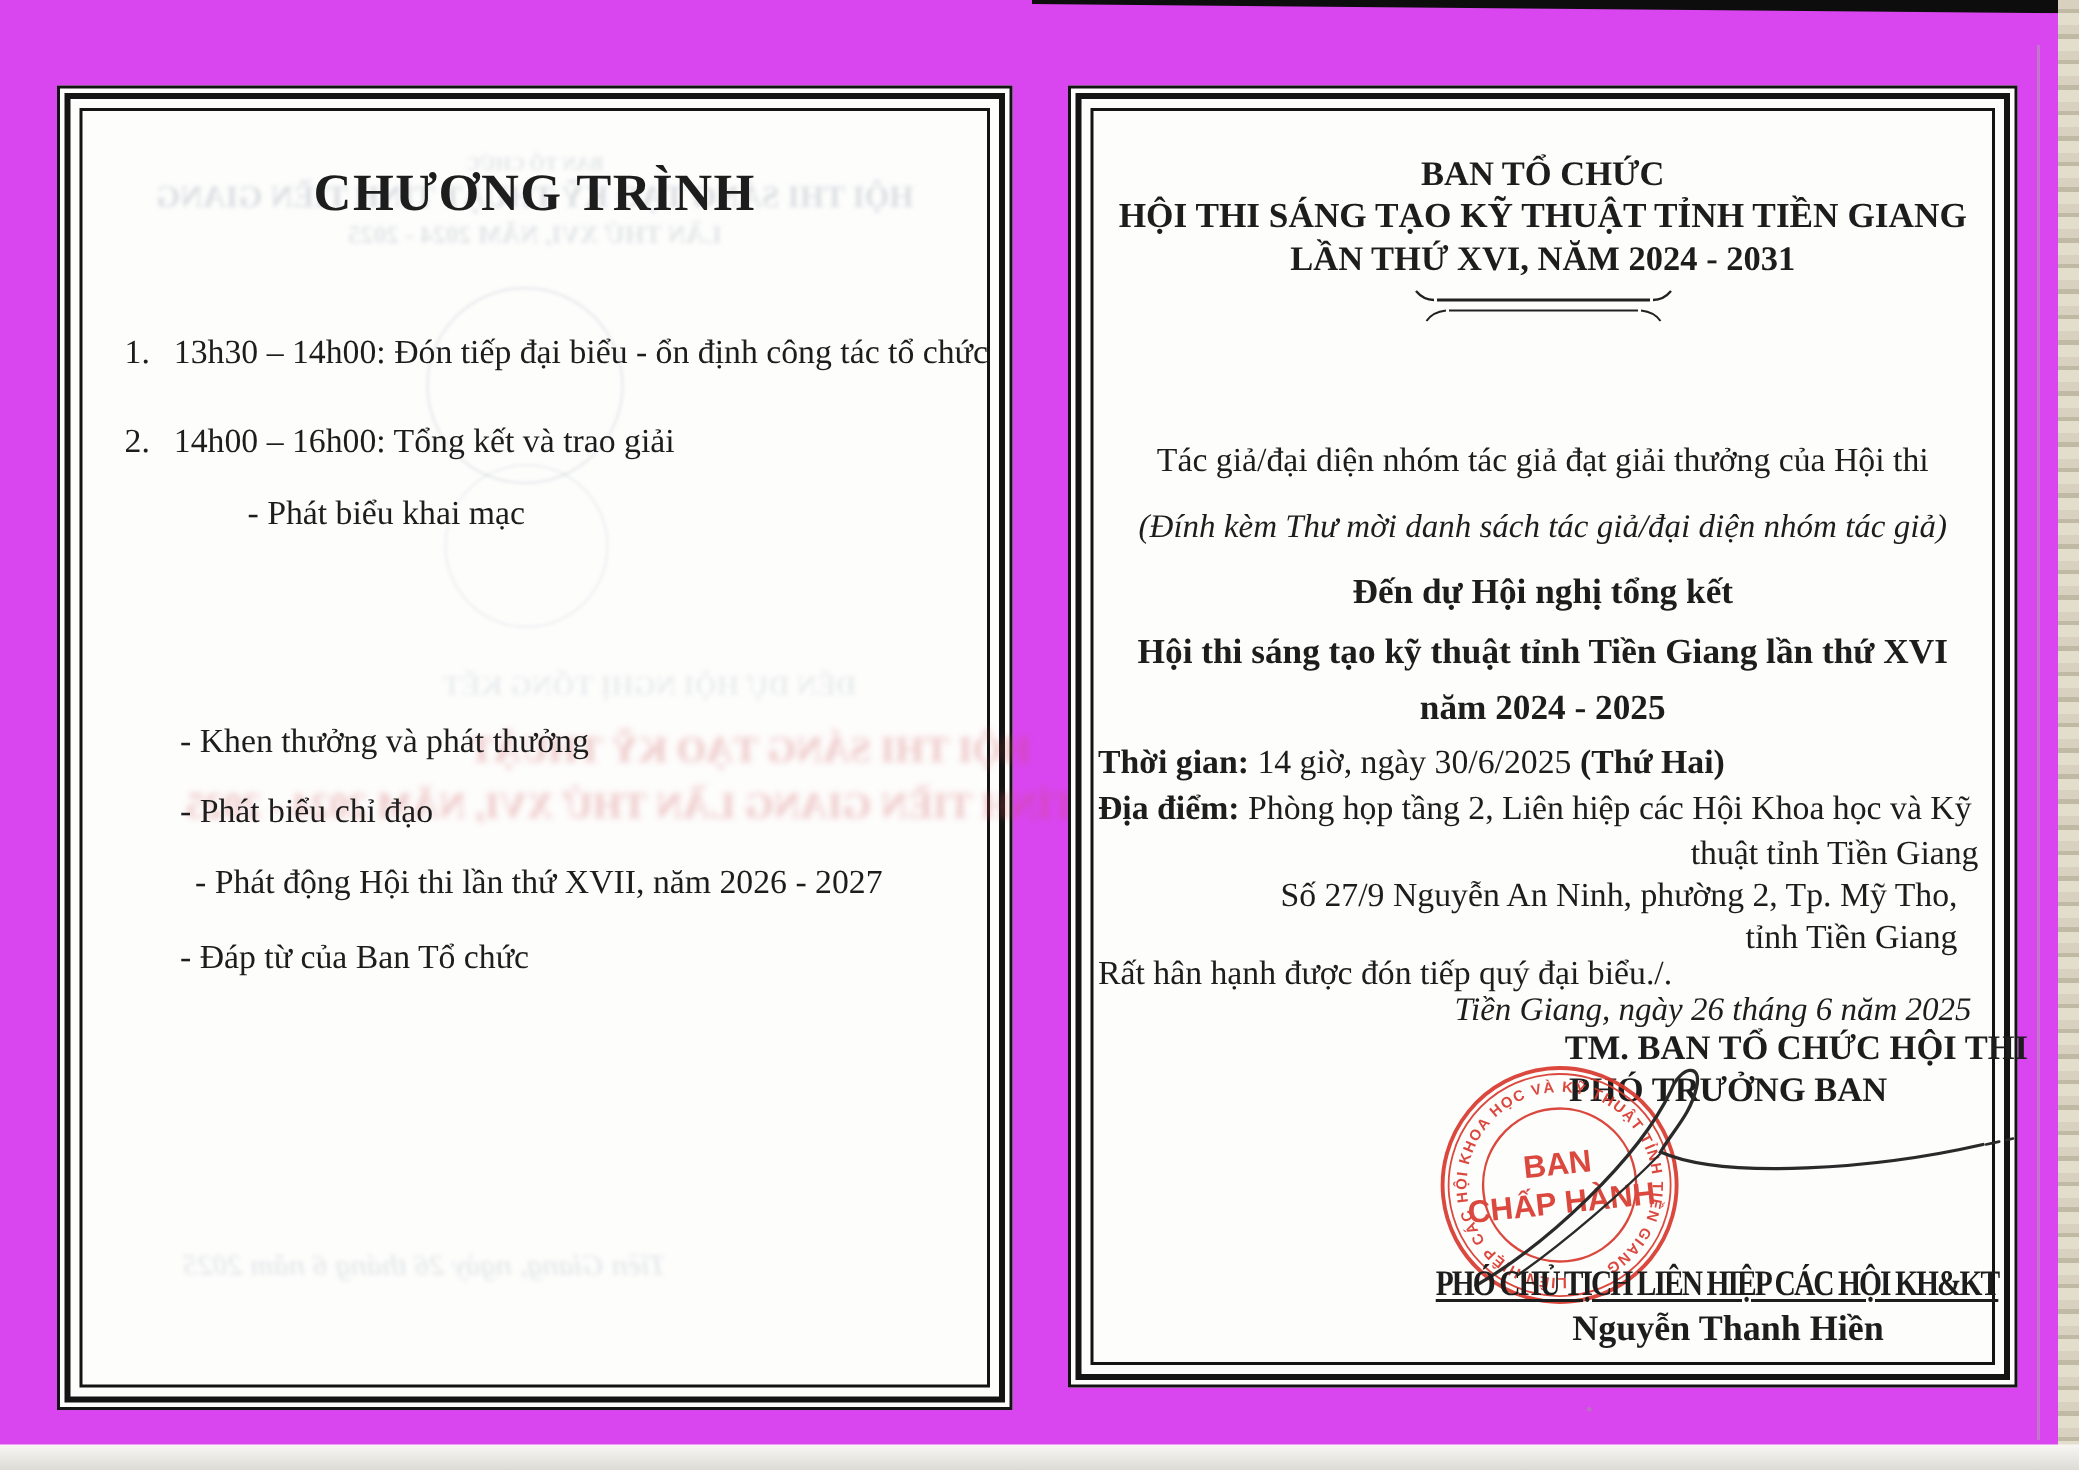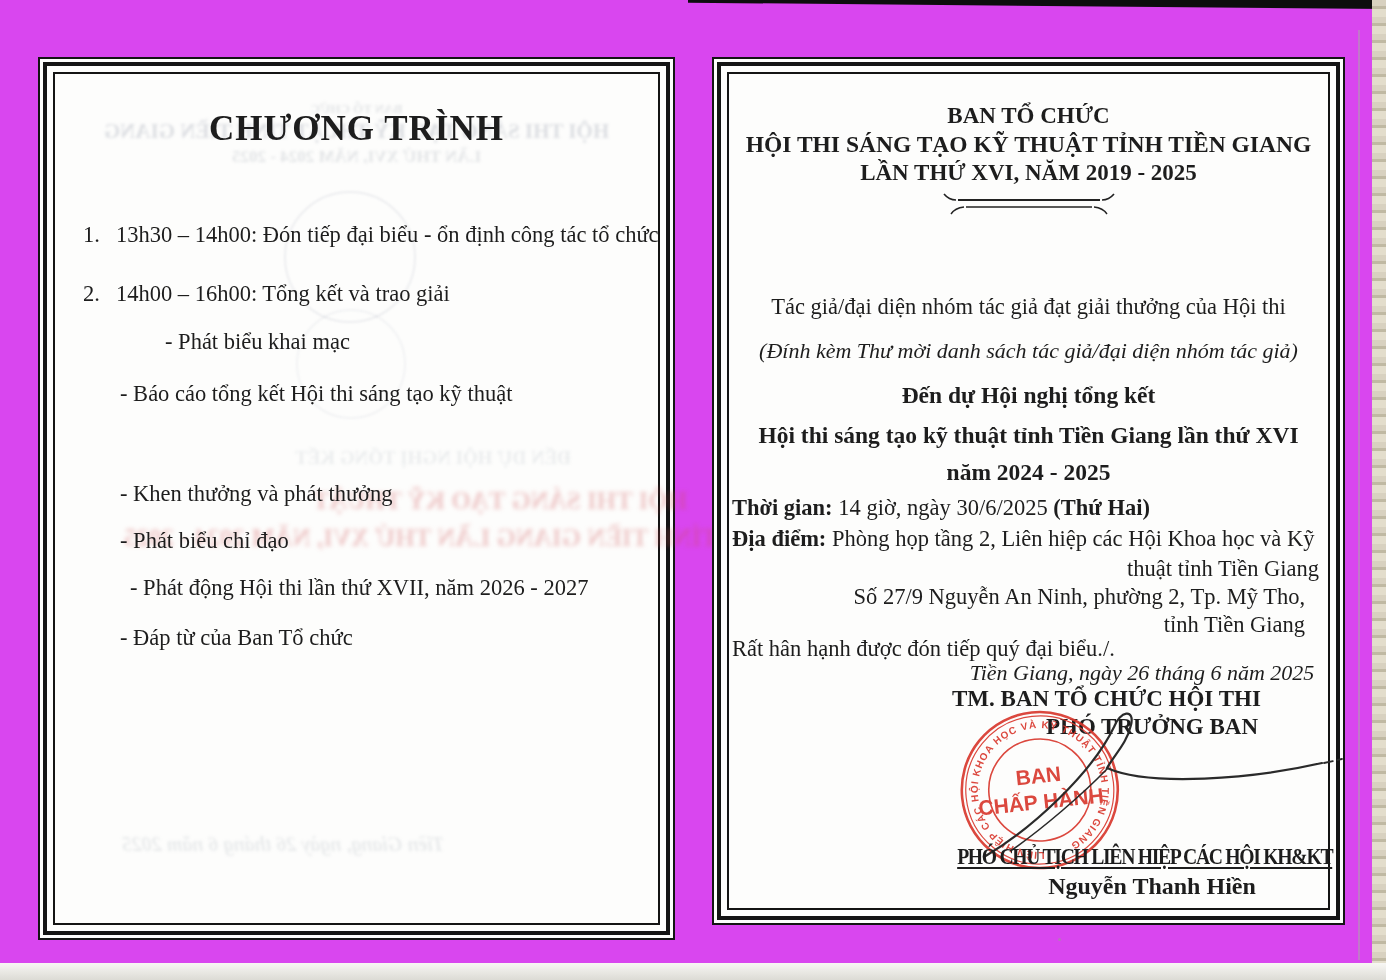--- a/index.html
+++ b/index.html
@@ -66,35 +66,34 @@
     <div class="line center bold" style="top:52px;font-size:35px;letter-spacing:1px;">CHƯƠNG TRÌNH</div>
 
     <div class="line" style="left:45px;top:165px;font-size:22.5px;">
       <span>1.</span><span style="display:inline-block;width:16px;"></span><span>13h30 – 14h00: Đón tiếp đại biểu - ổn định công tác tổ chức</span>
     </div>
     <div class="line" style="left:45px;top:224px;font-size:22.5px;">
       <span>2.</span><span style="display:inline-block;width:16px;"></span><span>14h00 – 16h00: Tổng kết và trao giải</span>
     </div>
 
     <div class="line" style="left:82px;top:272px;font-size:22.5px;margin-left:45px;">- Phát biểu khai mạc</div>
-    <div class="line" style="left:82px;top:324px;font-size:22.5px;">- Báo cáo tổng kết Hội thi sáng tạo kỹ thuật</div>
     <div class="line" style="left:82px;top:424px;font-size:22.5px;">- Khen thưởng và phát thưởng</div>
     <div class="line" style="left:82px;top:471px;font-size:22.5px;">- Phát biểu chỉ đạo</div>
     <div class="line" style="left:92px;top:518px;font-size:22.5px;">- Phát động Hội thi lần thứ XVII, năm 2026 - 2027</div>
     <div class="line" style="left:82px;top:568px;font-size:22.5px;">- Đáp từ của Ban Tổ chức</div>
   </div>
 
   <div class="page" style="left:712px;top:57px;width:633px;height:868px;">
     <div class="bframe b1"></div>
     <div class="bframe b2"></div>
     <div class="bframe b3"></div>
 
     <div class="line center bold" style="top:46px;font-size:23px;">BAN TỔ CHỨC</div>
     <div class="line center bold" style="top:74px;font-size:23.5px;">HỘI THI SÁNG TẠO KỸ THUẬT TỈNH TIỀN GIANG</div>
-    <div class="line center bold" style="top:103px;font-size:23px;">LẦN THỨ XVI, NĂM 2019 - 2025</div>
+    <div class="line center bold" style="top:103px;font-size:23px;">LẦN THỨ XVI, NĂM 2024 - 2031</div>
 
     <div class="line center" style="top:134px;">
       <svg width="190" height="26" viewBox="0 0 190 26" style="vertical-align:top;">
         <path d="M24 9 L166 9" stroke="#222" stroke-width="2" fill="none"></path>
         <path d="M32 16 L158 16" stroke="#222" stroke-width="1.3" fill="none"></path>
         <path d="M22 9 q-7 0 -12 -6" stroke="#222" stroke-width="1.6" fill="none"></path>
         <path d="M30 16 q-9 1 -13 7" stroke="#222" stroke-width="1.4" fill="none"></path>
         <path d="M168 9 q7 0 12 -6" stroke="#222" stroke-width="1.6" fill="none"></path>
         <path d="M160 16 q9 1 13 7" stroke="#222" stroke-width="1.4" fill="none"></path>
       </svg>
@@ -112,21 +111,21 @@
     </div>
     <div class="line" style="left:20px;top:469px;font-size:22.5px;">
       <span class="bold">Địa điểm:</span><span>  Phòng họp tầng 2, Liên hiệp các Hội Khoa học và Kỹ</span>
     </div>
     <div class="line" style="right:26px;top:499px;font-size:22.5px;text-align:right;">thuật tỉnh Tiền Giang</div>
     <div class="line" style="right:40px;top:527px;font-size:22.5px;text-align:right;">Số 27/9 Nguyễn An Ninh, phường 2, Tp. Mỹ Tho,</div>
     <div class="line" style="right:40px;top:555px;font-size:22.5px;text-align:right;">tỉnh Tiền Giang</div>
 
     <div class="line" style="left:20px;top:579px;font-size:22.5px;">Rất hân hạnh được đón tiếp quý đại biểu./.</div>
     <div class="line italic" style="left:230px;top:603px;width:400px;text-align:center;font-size:22px;">Tiền Giang, ngày 26 tháng 6 năm 2025</div>
-    <div class="line bold" style="left:240px;top:629px;width:400px;text-align:left;font-size:23px;">TM. BAN TỔ CHỨC HỘI THI</div>
+    <div class="line bold" style="left:240px;top:629px;width:400px;text-align:right;font-size:23px;">TM. BAN TỔ CHỨC HỘI THI</div>
     <div class="line bold" style="left:240px;top:657px;width:400px;text-align:center;font-size:23px;">PHÓ TRƯỞNG BAN</div>
 
     <div class="stamp" style="left:246px;top:651px;">
       <svg width="164" height="164" viewBox="0 0 164 164">
         <circle cx="82" cy="82" r="78" fill="none" stroke="#d9392e" stroke-width="2.6"></circle>
         <circle cx="82" cy="82" r="74" fill="none" stroke="#d9392e" stroke-width="1.2"></circle>
         <circle cx="82" cy="82" r="51" fill="none" stroke="#d9392e" stroke-width="1.6"></circle>
         <defs>
             <path id="ringpath" d="M 82 144 a 62 62 0 1 1 0.12 0" fill="none"></path>
           </defs>

